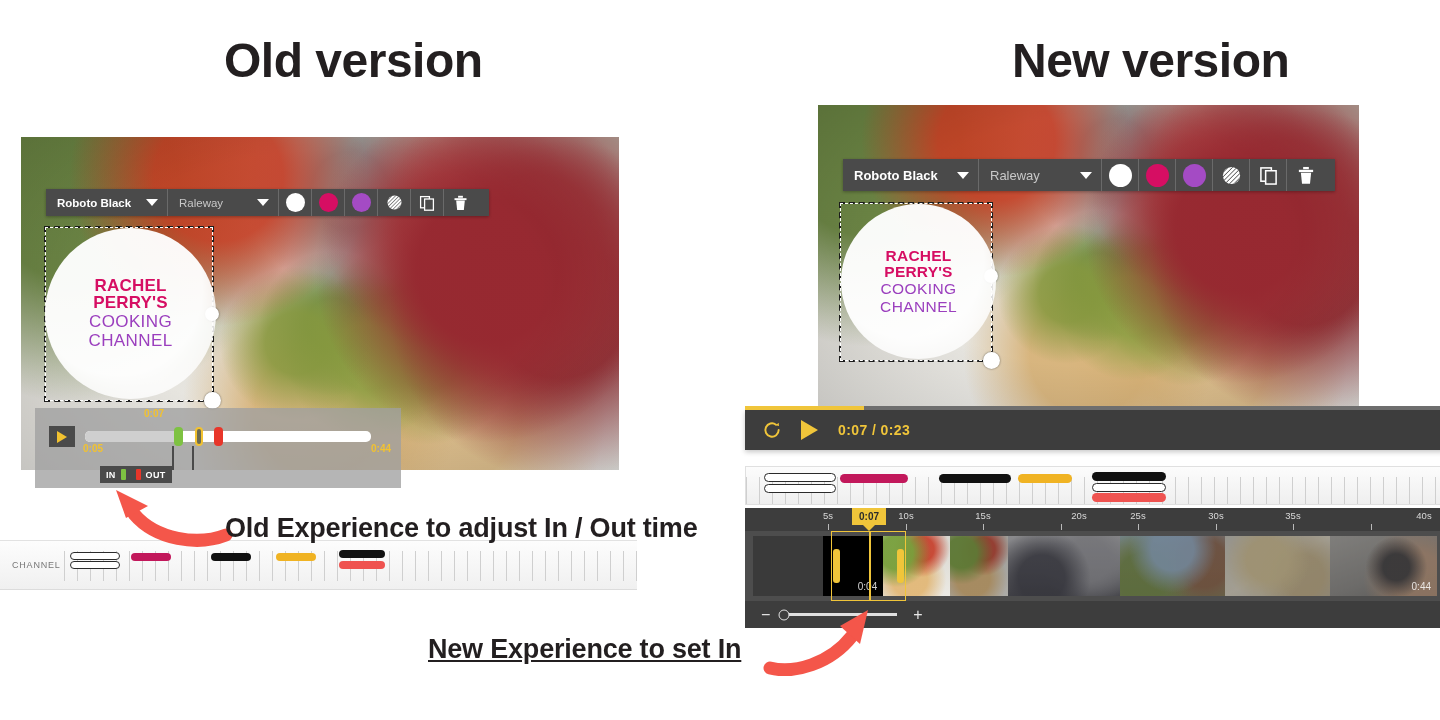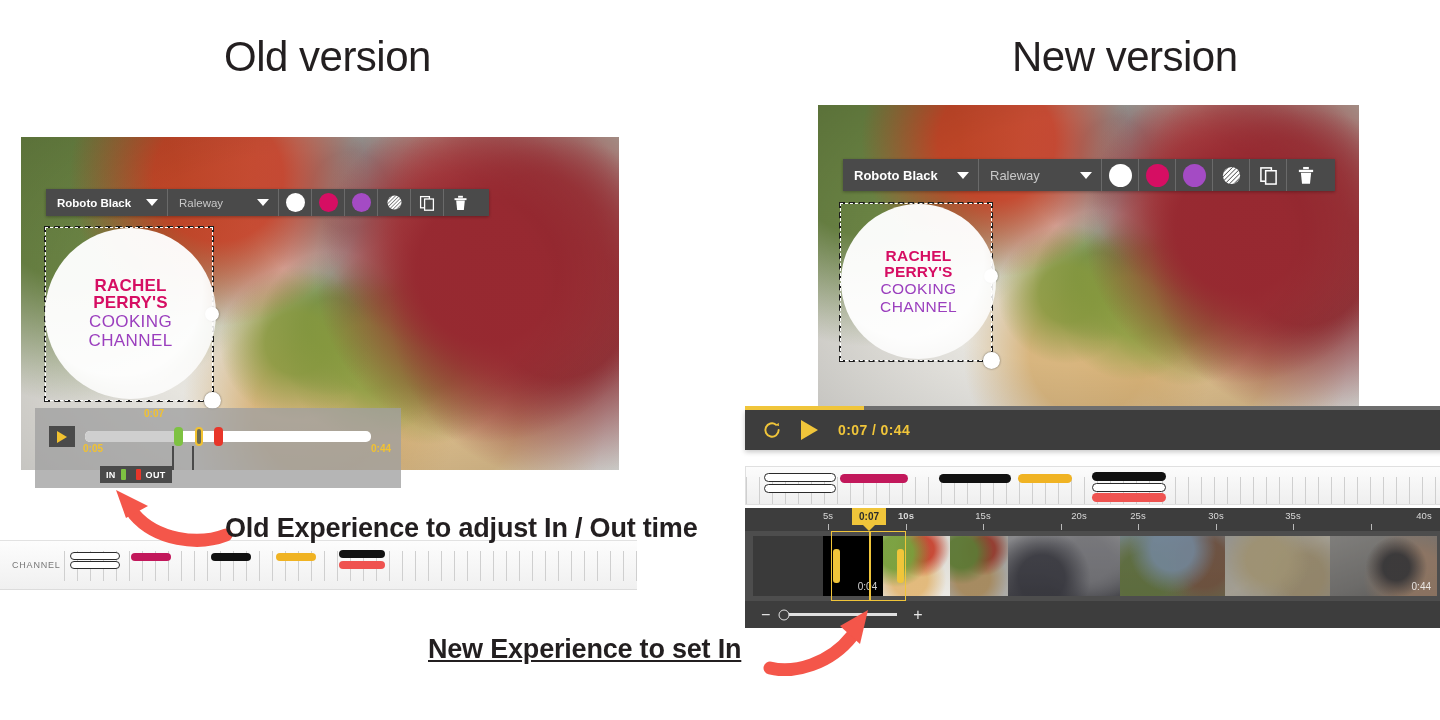--- a/index.html
+++ b/index.html
@@ -7,22 +7,22 @@
     width: 1440px; height: 720px;
     background: #ffffff;
     font-family: "Liberation Sans", sans-serif;
     position: relative;
     overflow: hidden;
   }
 
   
   .heading {
     position: absolute;
-    font-size: 42px;
-    font-weight: normal;
+    font-size: 48px;
+    font-weight: bold;
     color: #231f20;
     letter-spacing: -0.5px;
   }
   #heading-old { left: 224px; top: 33px; }
   #heading-new { left: 1012px; top: 33px; }
 
   
   .video-panel { position: absolute; overflow: hidden; }
   .video-bg {
     position: absolute; inset: 0;
@@ -514,40 +514,40 @@
   <div class="pn-progress">
       <i></i>
     </div>
   <div class="pn-loop">
     <svg width="20" height="20" viewBox="0 0 24 24">
       <path d="M20 12a8 8 0 1 1-3.2-6.4" fill="none" stroke="#f0c53a" stroke-width="2.3" stroke-linecap="round"></path>
       <path d="M20 3.2 L20.4 7.2 L16.4 6.2 Z" fill="#f0c53a"></path>
     </svg>
   </div>
   <div class="pn-play"></div>
-  <div class="pn-time">0:07 / 0:44</div>
+  <div class="pn-time">0:07 / 0:23</div>
 </div>
 
 <div id="rail-new">
   <div class="ticks" style="height:100%;">
     <span class="pill hollow" style="left:18px; top:6px; width:72px; height:9px;"></span>
     <span class="pill hollow" style="left:18px; top:17px; width:72px; height:9px;"></span>
     <span class="pill pink" style="left:94px; top:7px; width:68px; height:9px;"></span>
     <span class="pill black" style="left:193px; top:7px; width:72px; height:9px;"></span>
     <span class="pill gold" style="left:272px; top:7px; width:54px; height:9px;"></span>
     <span class="pill black" style="left:346px; top:5px; width:74px; height:9px;"></span>
     <span class="pill hollow" style="left:346px; top:16px; width:74px; height:9px;"></span>
     <span class="pill red" style="left:346px; top:26px; width:74px; height:9px;"></span>
   </div>
 </div>
 
 <div class="ruler">
   <span class="ruler-tick" style="left:83px;">5s</span>
   <span class="ruler-mark" style="left:83px;"></span>
-  <span class="ruler-tick" style="left:161px;font-weight:bold;">10s</span>
+  <span class="ruler-tick" style="left:161px;">10s</span>
   <span class="ruler-mark" style="left:161px;"></span>
   <span class="ruler-tick" style="left:238px;">15s</span>
   <span class="ruler-mark" style="left:238px;"></span>
   <span class="ruler-tick" style="left:334px;">20s</span>
   <span class="ruler-mark" style="left:316px;"></span>
   <span class="ruler-tick" style="left:393px;">25s</span>
   <span class="ruler-mark" style="left:393px;"></span>
   <span class="ruler-tick" style="left:471px;">30s</span>
   <span class="ruler-mark" style="left:471px;"></span>
   <span class="ruler-tick" style="left:548px;">35s</span>

